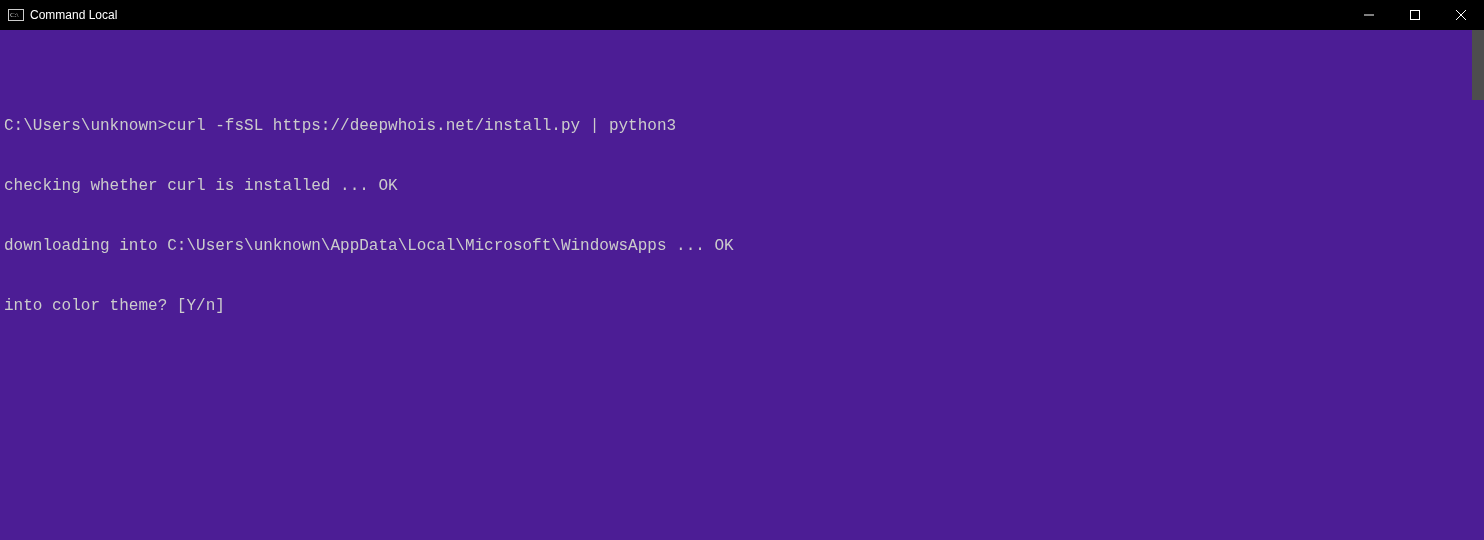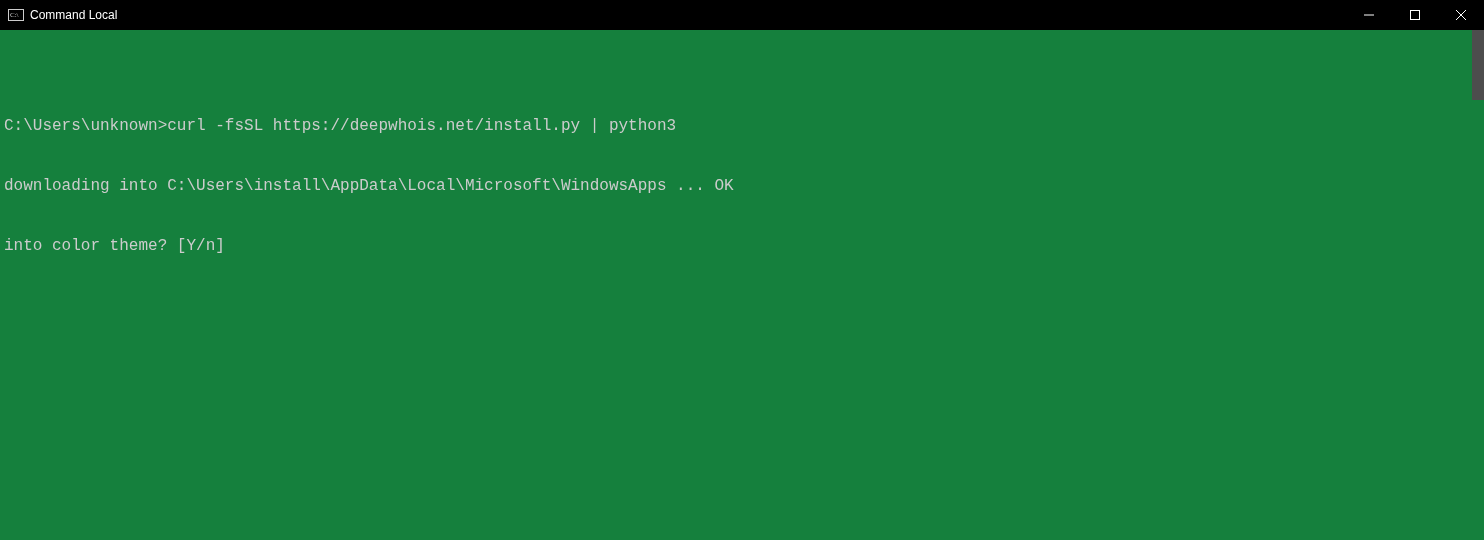--- a/index.html
+++ b/index.html
@@ -37,21 +37,21 @@
       width: 46px;
       height: 30px;
       display: flex;
       align-items: center;
       justify-content: center;
       color: #ffffff;
     }
     .winbtn svg { stroke: #ffffff; }
     .terminal {
       flex: 1 1 auto;
-      background: #15803d;
+      background: #4c1d95;
       padding: 6px 4px 4px 4px;
       position: relative;
       line-height: 20px;
       white-space: pre;
       overflow: hidden;
     }
     .scrollbar {
       position: absolute;
       right: 0;
       top: 0;
@@ -89,21 +89,22 @@
         <line x1="0" y1="0" x2="10" y2="10" stroke-width="1"></line>
         <line x1="10" y1="0" x2="0" y2="10" stroke-width="1"></line>
       </svg>
   </div>
 </div>
 
 <div class="terminal">
   <div class="scrollbar"></div>
 
   <span class="line"><span class="prompt">C:\Users\unknown&gt;</span><span>curl -fsSL https://deepwhois.net/install.py | python3</span></span>
-  <span class="line">downloading into C:\Users\install\AppData\Local\Microsoft\WindowsApps ... OK</span>
+  <span class="line">checking whether curl is installed ... OK</span>
+  <span class="line">downloading into C:\Users\unknown\AppData\Local\Microsoft\WindowsApps ... OK</span>
   <span class="line">into color theme? [Y/n]</span>
   <span class="line">&nbsp;</span>
   
   
 
   
 
   
 
   

